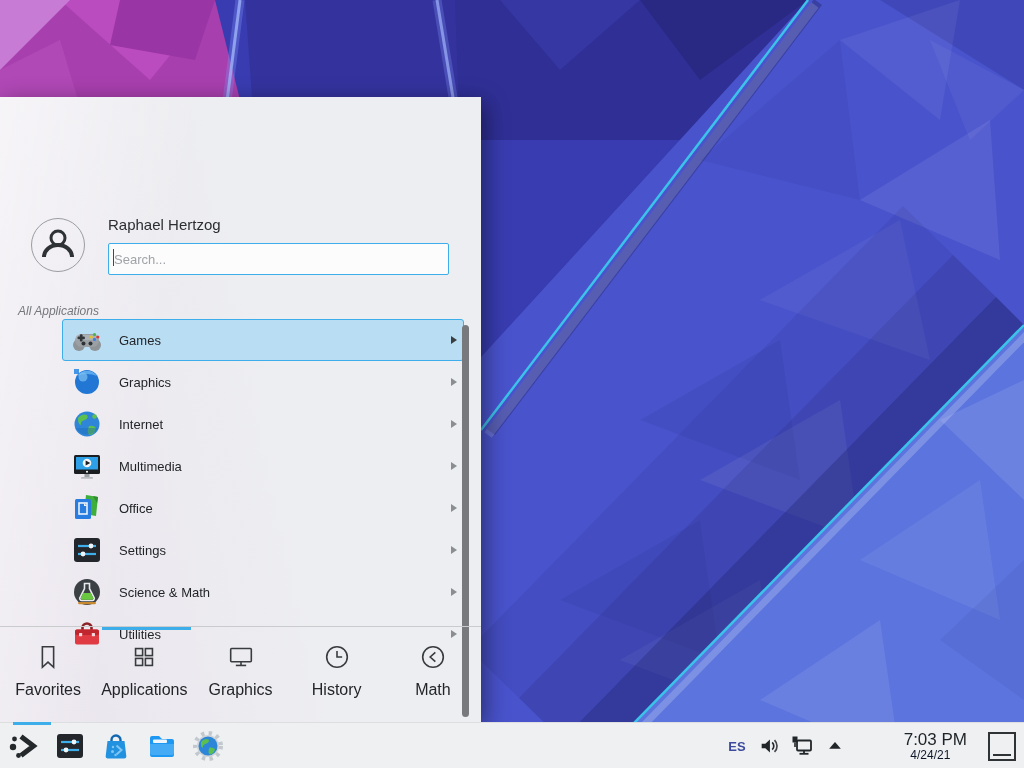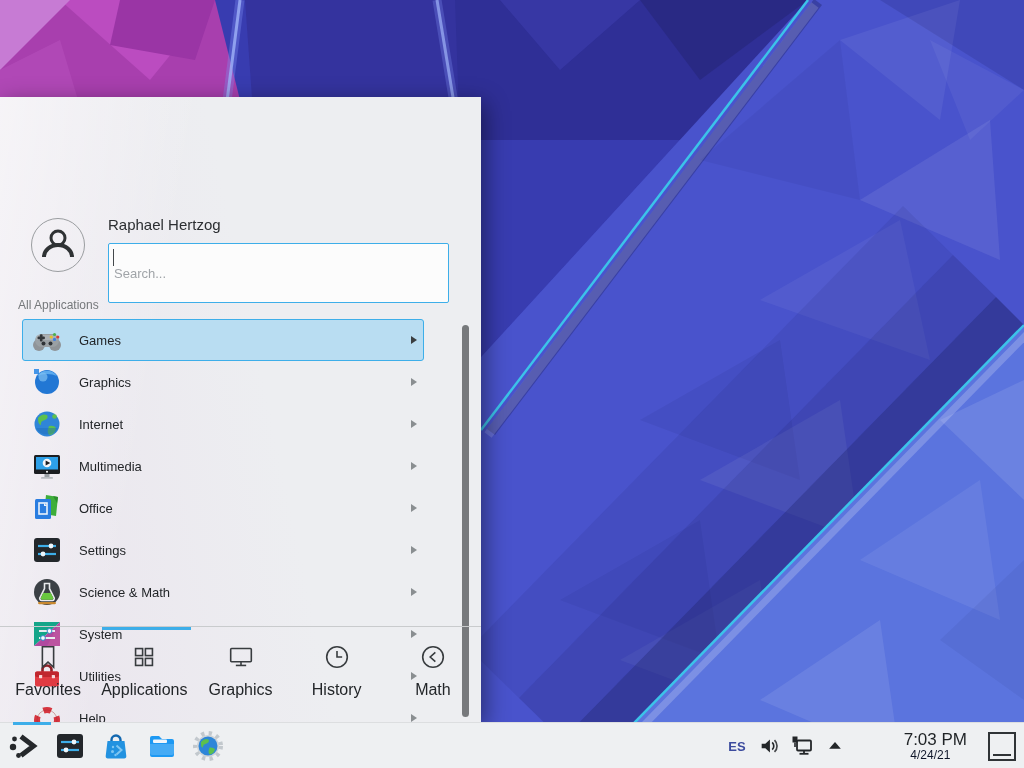--- a/index.html
+++ b/index.html
@@ -14,26 +14,26 @@
       linear-gradient(100deg, rgba(255,255,255,.55) 0px, rgba(255,255,255,0) 200px),
       linear-gradient(78deg, rgba(232,219,234,.38) 15%, rgba(255,255,255,0) 55%),
       #edeef1;
     box-shadow:4px 6px 22px rgba(0,0,0,.45);
     color:#232629;}
   .avatar{position:absolute;left:31px;top:121px;width:52px;height:52px;border:1px solid #9a9da0;
     border-radius:50%;display:flex;align-items:center;justify-content:center;cursor:pointer;}
   .user-name{position:absolute;left:108px;top:119px;font-size:15px;color:#2b2e31;}
   .search{position:absolute;left:108px;top:146px;width:329px;height:24px;
     border:1px solid #3daee9;border-radius:2px;background:#fcfcfc;
-    font-family:"Liberation Sans",sans-serif;font-size:13px;color:#232629;padding:17px 5px;outline:none;}
+    font-family:"Liberation Sans",sans-serif;font-size:13px;color:#232629;padding:3px 5px;outline:none;}
   .search::placeholder{color:#a0a4a8;}
   .caret{position:absolute;left:113px;top:152px;width:1px;height:17px;background:#44484b;}
-  .section-label{position:absolute;left:18px;top:201px;font-size:12px;color:#75787b;}
-
-  .cat-list{position:absolute;left:0;top:222px;width:460px;height:405px;overflow:hidden;}
+  .section-label{position:absolute;left:18px;top:207px;font-size:12px;color:#75787b;font-style:italic;}
+
+  .cat-list{position:absolute;left:0;top:222px;width:460px;height:405px;overflow:hidden;padding-left:40px;}
   .row{height:40px;margin:0 36px 0 22px;padding:0 6px 0 8px;border:1px solid transparent;
     border-radius:3px;display:flex;align-items:center;cursor:pointer;}
   .row.selected{background:#b9ddf2;border-color:#3daee9;}
   .row-icon{width:32px;height:32px;flex:0 0 32px;display:flex;}
   .row-label{margin-left:16px;font-size:13px;color:#232629;}
   .row-arrow{margin-left:auto;width:0;height:0;border-left:6px solid #8a8e91;
     border-top:4.5px solid transparent;border-bottom:4.5px solid transparent;}
   .row.selected .row-arrow{border-left-color:#3a3e41;}
 
   .scrollbar{position:absolute;left:462px;top:228px;width:7px;height:392px;border-radius:4px;
@@ -235,61 +235,35 @@
             <circle cx="16" cy="16" r="13" fill="#3b4045"></circle>
             <path d="M13.5 7.5 h5 v5 l4.5 9 a2 2 0 0 1 -1.8 3 h-10.4 a2 2 0 0 1 -1.8 -3 l4.5 -9 Z" fill="none" stroke="#e8eaec" stroke-width="1.6"></path>
             <path d="M12.2 17 h7.6 l2.2 4.5 a1.5 1.5 0 0 1 -1.4 2.2 h-9.2 a1.5 1.5 0 0 1 -1.4 -2.2 Z" fill="#69c83f"></path>
             <rect x="7" y="26" width="18" height="2.2" rx="1.1" fill="#c8882e"></rect>
           </svg>
         </span>
         <span class="row-label">Science &amp; Math</span>
         <span class="row-arrow"></span>
       </div>
 
-      <div class="row">
-        <span class="row-icon">
-          <svg viewBox="0 0 32 32">
-            <polygon points="3,4 29,4 3,28" fill="#15a589"></polygon>
-            <polygon points="29,4 29,28 3,28" fill="#b04aa0"></polygon>
-            <polygon points="29,4 29,28 16,28" fill="#c2589f" opacity="0.7"></polygon>
-            <line x1="8" y1="13" x2="24" y2="13" stroke="#e8ecef" stroke-width="2"></line>
-            <circle cx="18.5" cy="13" r="2.4" fill="#fafafa" stroke="#2e86c8" stroke-width="1"></circle>
-            <line x1="8" y1="20" x2="24" y2="20" stroke="#e8ecef" stroke-width="2"></line>
-            <circle cx="12" cy="20" r="2.4" fill="#fafafa" stroke="#2e86c8" stroke-width="1"></circle>
-          </svg>
-        </span>
-        <span class="row-label">System</span>
-        <span class="row-arrow"></span>
-      </div>
 
       <div class="row">
         <span class="row-icon">
           <svg viewBox="0 0 32 32">
             <path d="M11.5 12 v-2.5 a4.5 4 0 0 1 9 0 V12" fill="none" stroke="#8d1f26" stroke-width="2.6"></path>
             <rect x="4" y="11.5" width="24" height="15" rx="2" fill="#e03b42"></rect>
             <rect x="4" y="11.5" width="24" height="5.5" rx="2" fill="#c0262e"></rect>
             <rect x="8" y="15" width="3.2" height="3.2" rx="0.6" fill="#f6dadb"></rect>
             <rect x="20.8" y="15" width="3.2" height="3.2" rx="0.6" fill="#f6dadb"></rect>
           </svg>
         </span>
         <span class="row-label">Utilities</span>
         <span class="row-arrow"></span>
       </div>
 
-      <div class="row">
-        <span class="row-icon">
-          <svg viewBox="0 0 32 32">
-            <circle cx="16" cy="18" r="10" fill="none" stroke="#ecedee" stroke-width="6"></circle>
-            <circle cx="16" cy="18" r="10" fill="none" stroke="#d6353f" stroke-width="6" stroke-dasharray="7.85 7.85" stroke-dashoffset="3.9"></circle>
-            <circle cx="16" cy="18" r="10" fill="none" stroke="#a8262e" stroke-width="1" opacity="0.4"></circle>
-          </svg>
-        </span>
-        <span class="row-label">Help</span>
-        <span class="row-arrow"></span>
-      </div>
 
     </div>
 
     <div class="scrollbar"></div>
 
     <div class="footer">
       <div class="tab-indicator"></div>
 
       <div class="tab">
         <svg viewBox="0 0 32 32">

